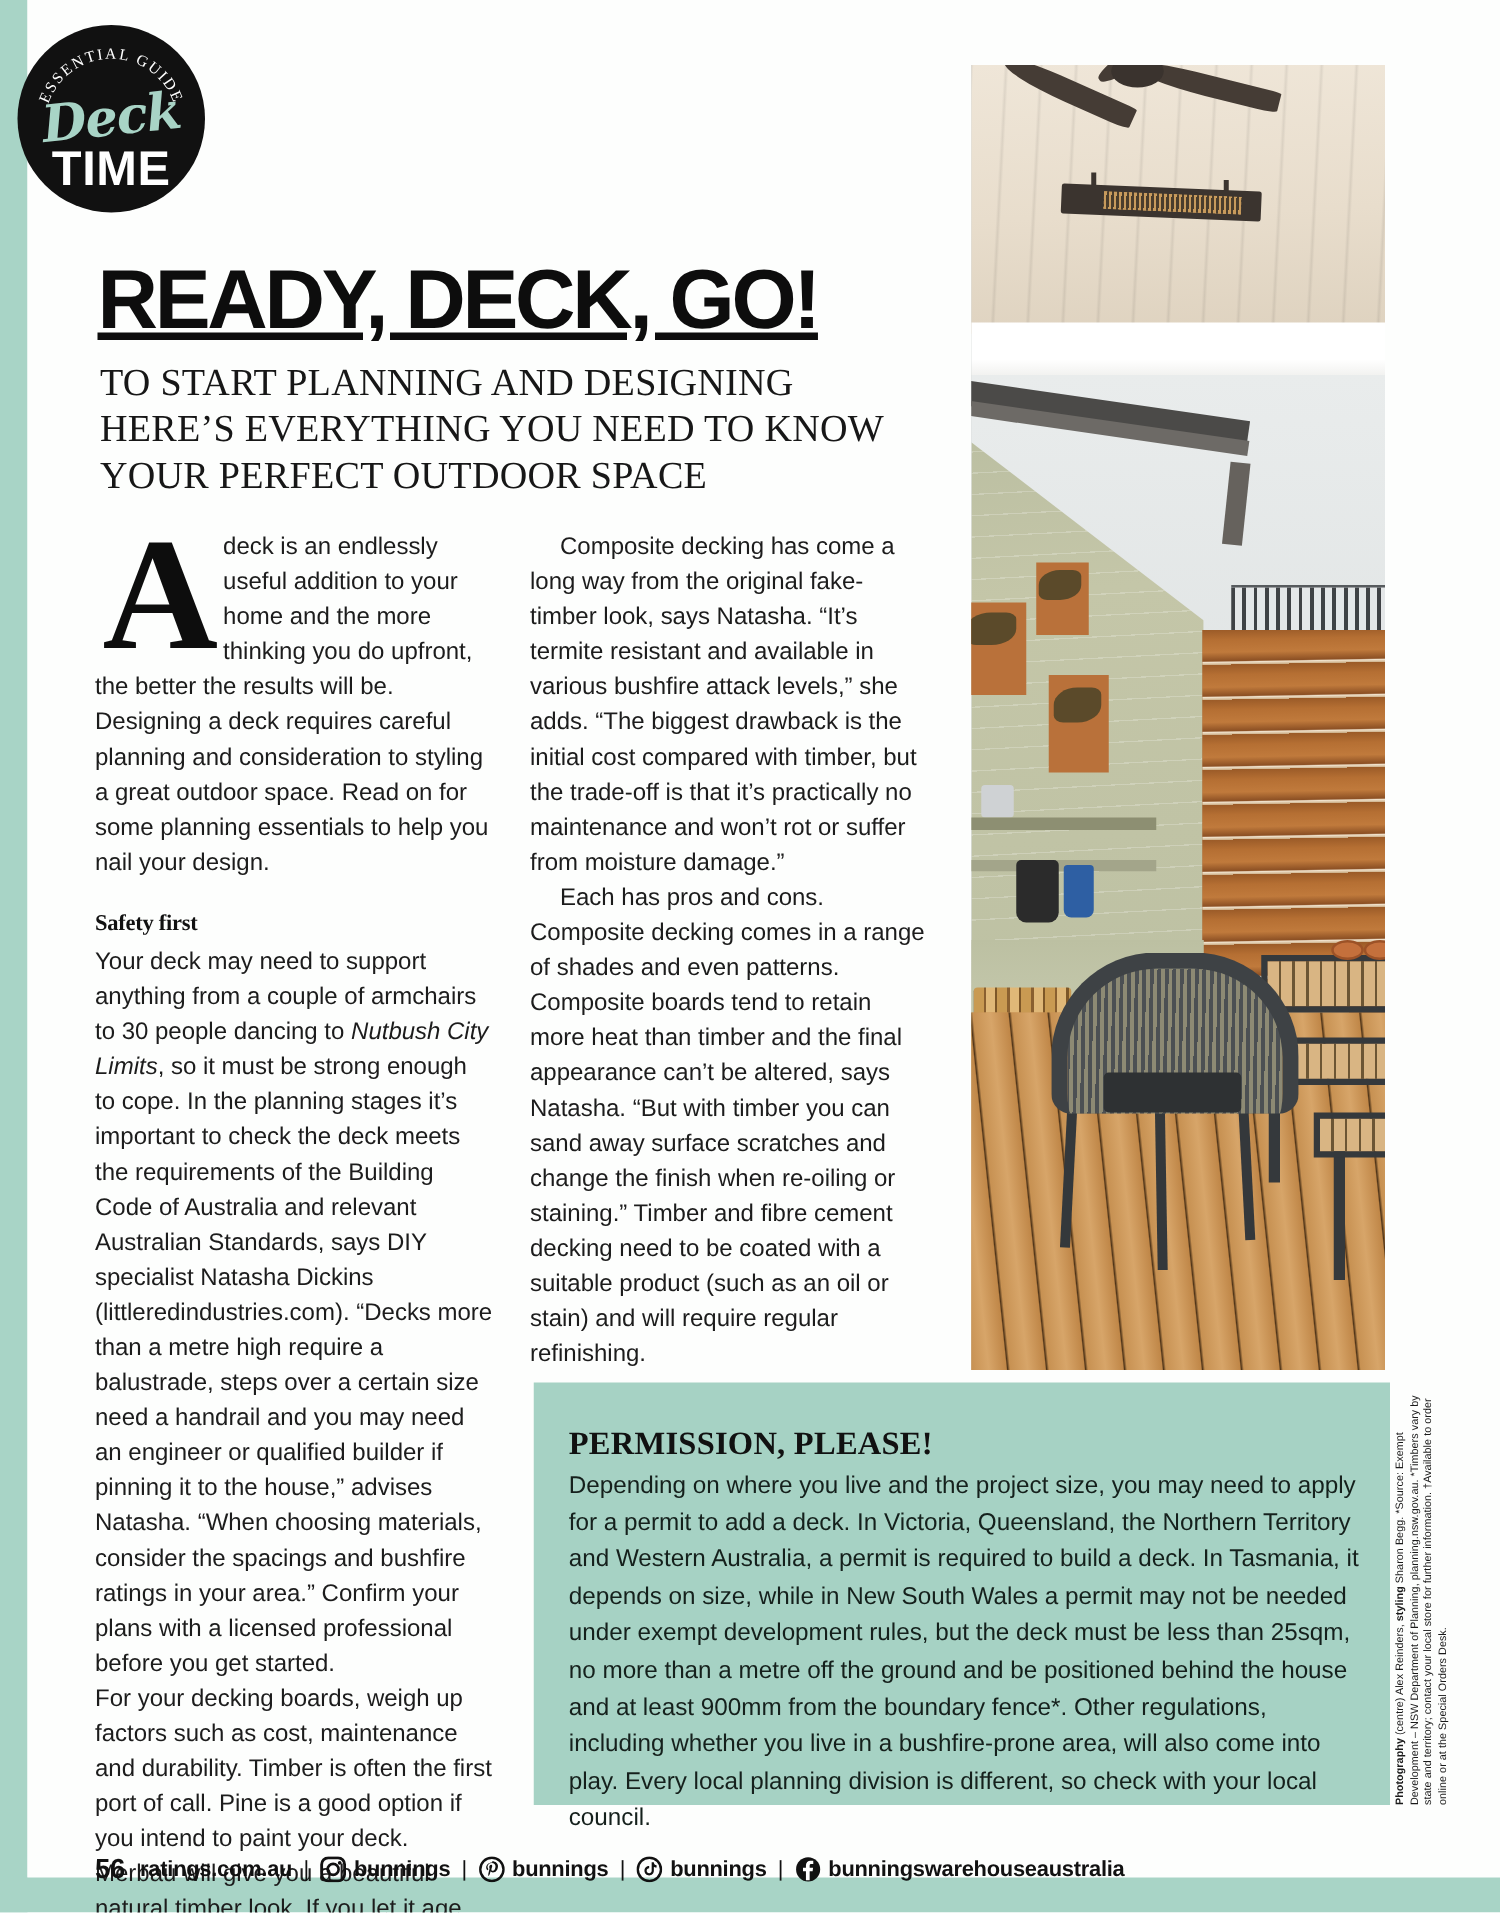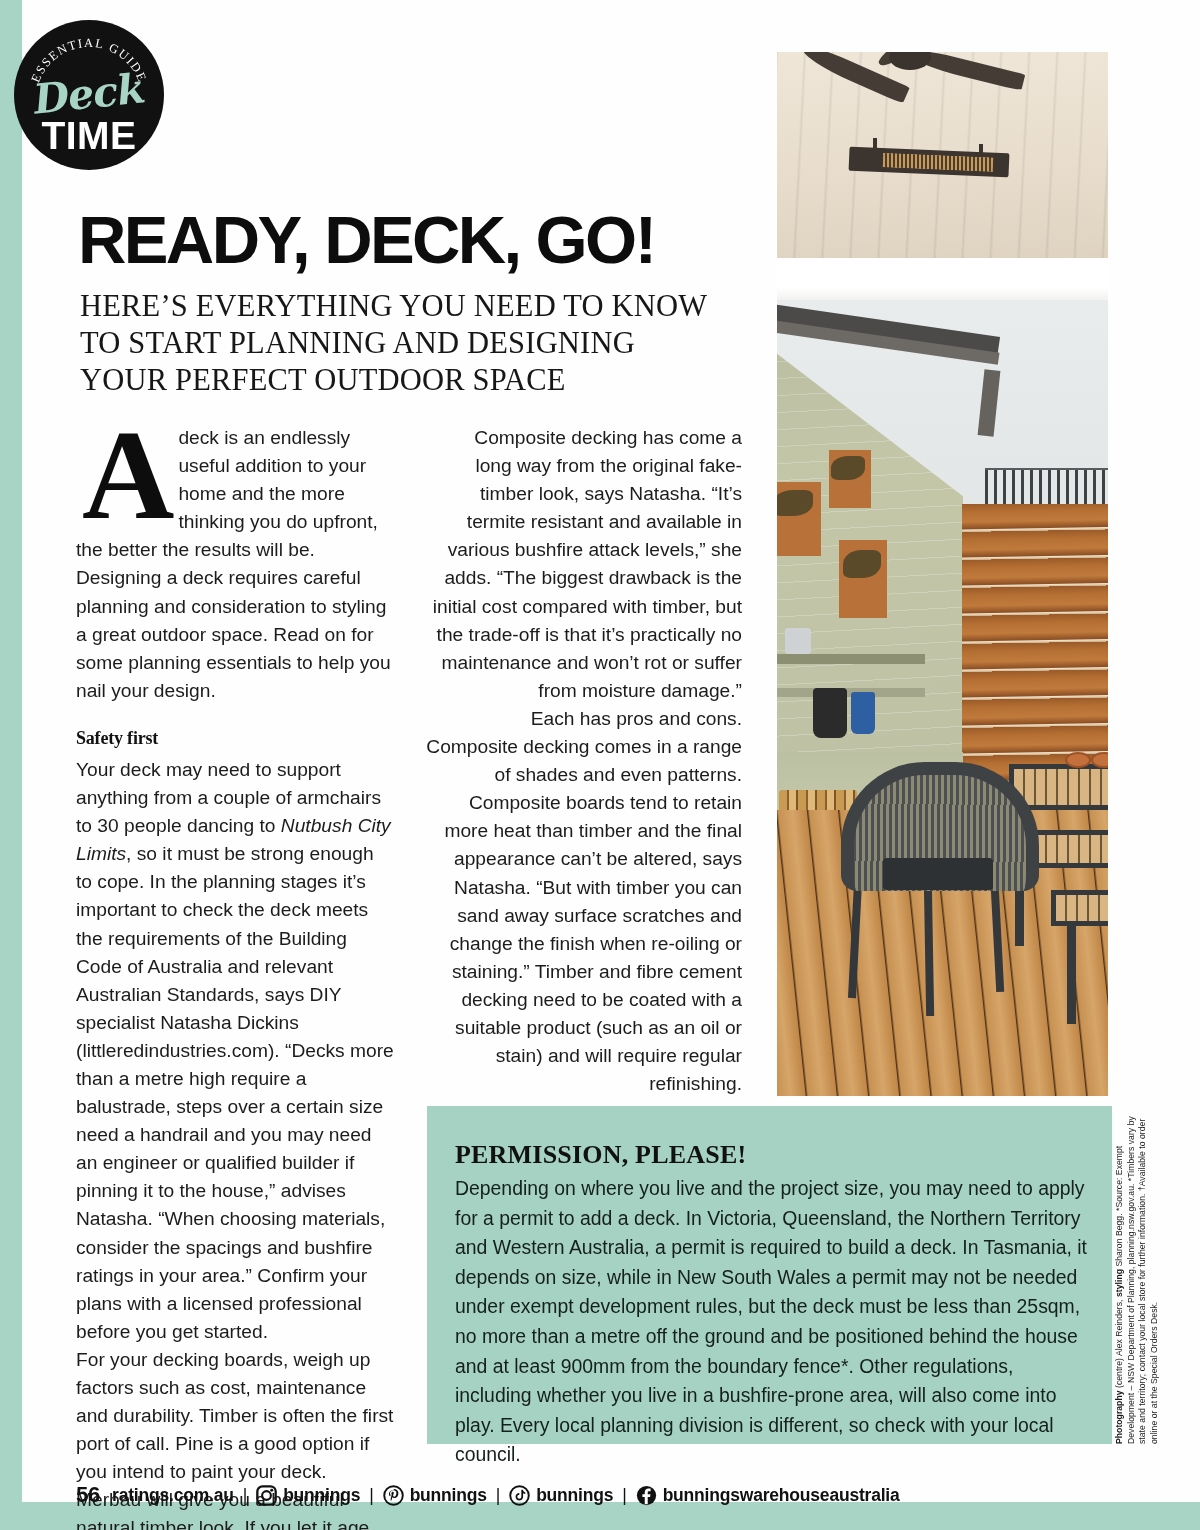--- a/index.html
+++ b/index.html
@@ -92,20 +92,21 @@
   .headline {
     position: absolute;
     left: 78px; top: 206px;
     width: 690px;
     font-family: "Liberation Sans", sans-serif;
     font-weight: 700;
     font-size: 67px;
     line-height: 68px;
     letter-spacing: -2.6px;
     color: #0d0d0d;
+    text-decoration: underline;
   }
   .standfirst {
     position: absolute;
     left: 80px; top: 288px;
     width: 700px;
     font-family: "Liberation Serif", serif;
     font-size: 30.5px;
     line-height: 37px;
     letter-spacing: 0.2px;
     color: #171717;
@@ -119,21 +120,21 @@
     font-family: "Liberation Sans", sans-serif;
     font-size: 19.2px;
     line-height: 28.1px;
     color: #1c1c1c;
     text-align: left;
   }
   .col-1 { left: 76px; top: 424px; }
   .col-2 { left: 424px; top: 424px; }
 
   .col p { margin: 0; }
-  .col p.indent { text-indent: 24px; text-align: right; }
+  .col p.indent { text-indent: 24px; }
 
   .dropcap-para::first-letter {
     float: left;
     font-family: "Liberation Serif", serif;
     font-weight: 700;
     font-size: 128px;
     line-height: 98px;
     padding: 2px 4px 0 6px;
     color: #0d0d0d;
   }
@@ -449,22 +450,22 @@
         <textPath href="#arcpath" startOffset="50%" text-anchor="middle">ESSENTIAL GUIDE</textPath>
       </text>
     </svg>
     <div class="badge-deck">Deck</div>
     <div class="badge-time">TIME</div>
   </div>
 
   <div class="headline">READY, DECK, GO!</div>
 
   <div class="standfirst">
+    <div>TO START PLANNING AND DESIGNING</div>
     <div>HERE’S EVERYTHING YOU NEED TO KNOW</div>
-    <div>TO START PLANNING AND DESIGNING</div>
     <div>YOUR PERFECT OUTDOOR SPACE</div>
   </div>
 
   <div class="photo">
     <div class="ph-ceiling">
       <div class="fan-blade fan-b1"></div>
       <div class="fan-blade fan-b2"></div>
       <div class="fan-blade fan-b3"></div>
       <div class="fan-hub"></div>
       <div class="heater-rod" style="left:96px; top:86px;"></div>

